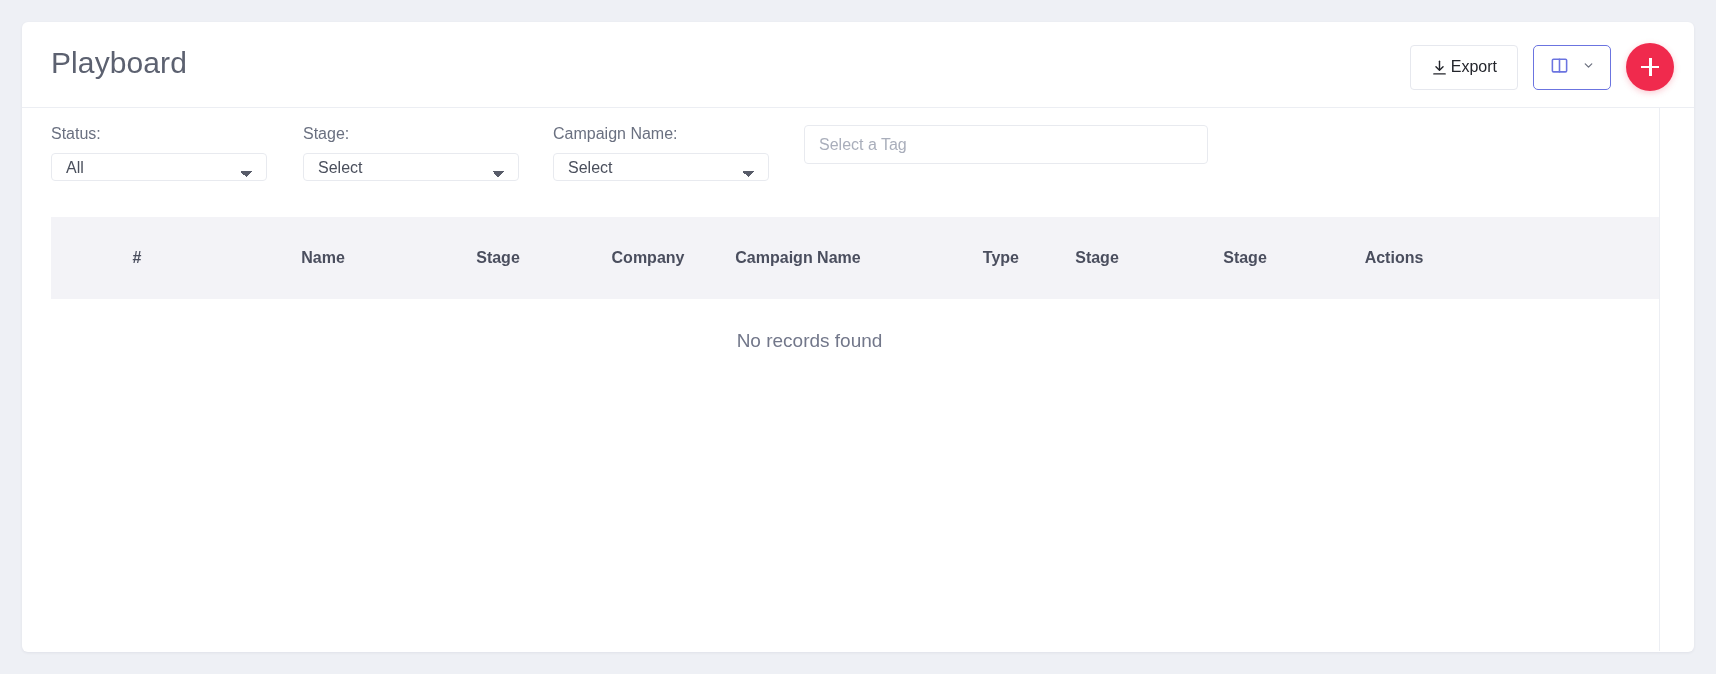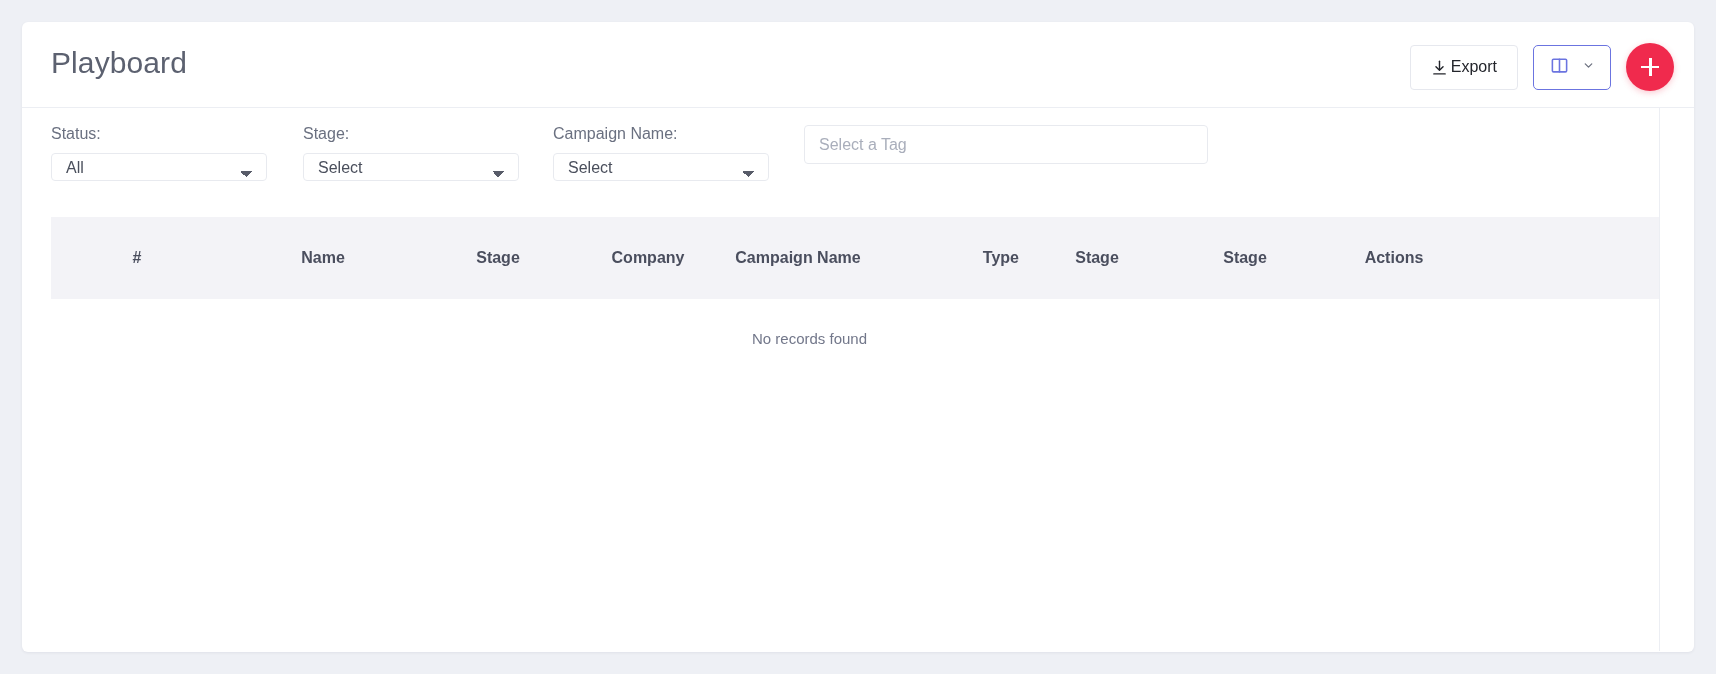--- a/index.html
+++ b/index.html
@@ -187,21 +187,21 @@
   .th-type     { width: 150px; text-align: right; }
   .th-stage    { width: 148px; }
   .th-status   { width: 148px; }
   .th-actions  { width: 150px; }
   .empty-row {
     display: flex;
     justify-content: center;
     padding-top: 31px;
   }
   .empty-msg {
-    font-size: 15px;
+    font-size: 19px;
     color: #72778a;
     margin-left: -92px;
   }
 </style>
 </head>
 <body>
 
 <div class="page">
   <div class="card">
 

